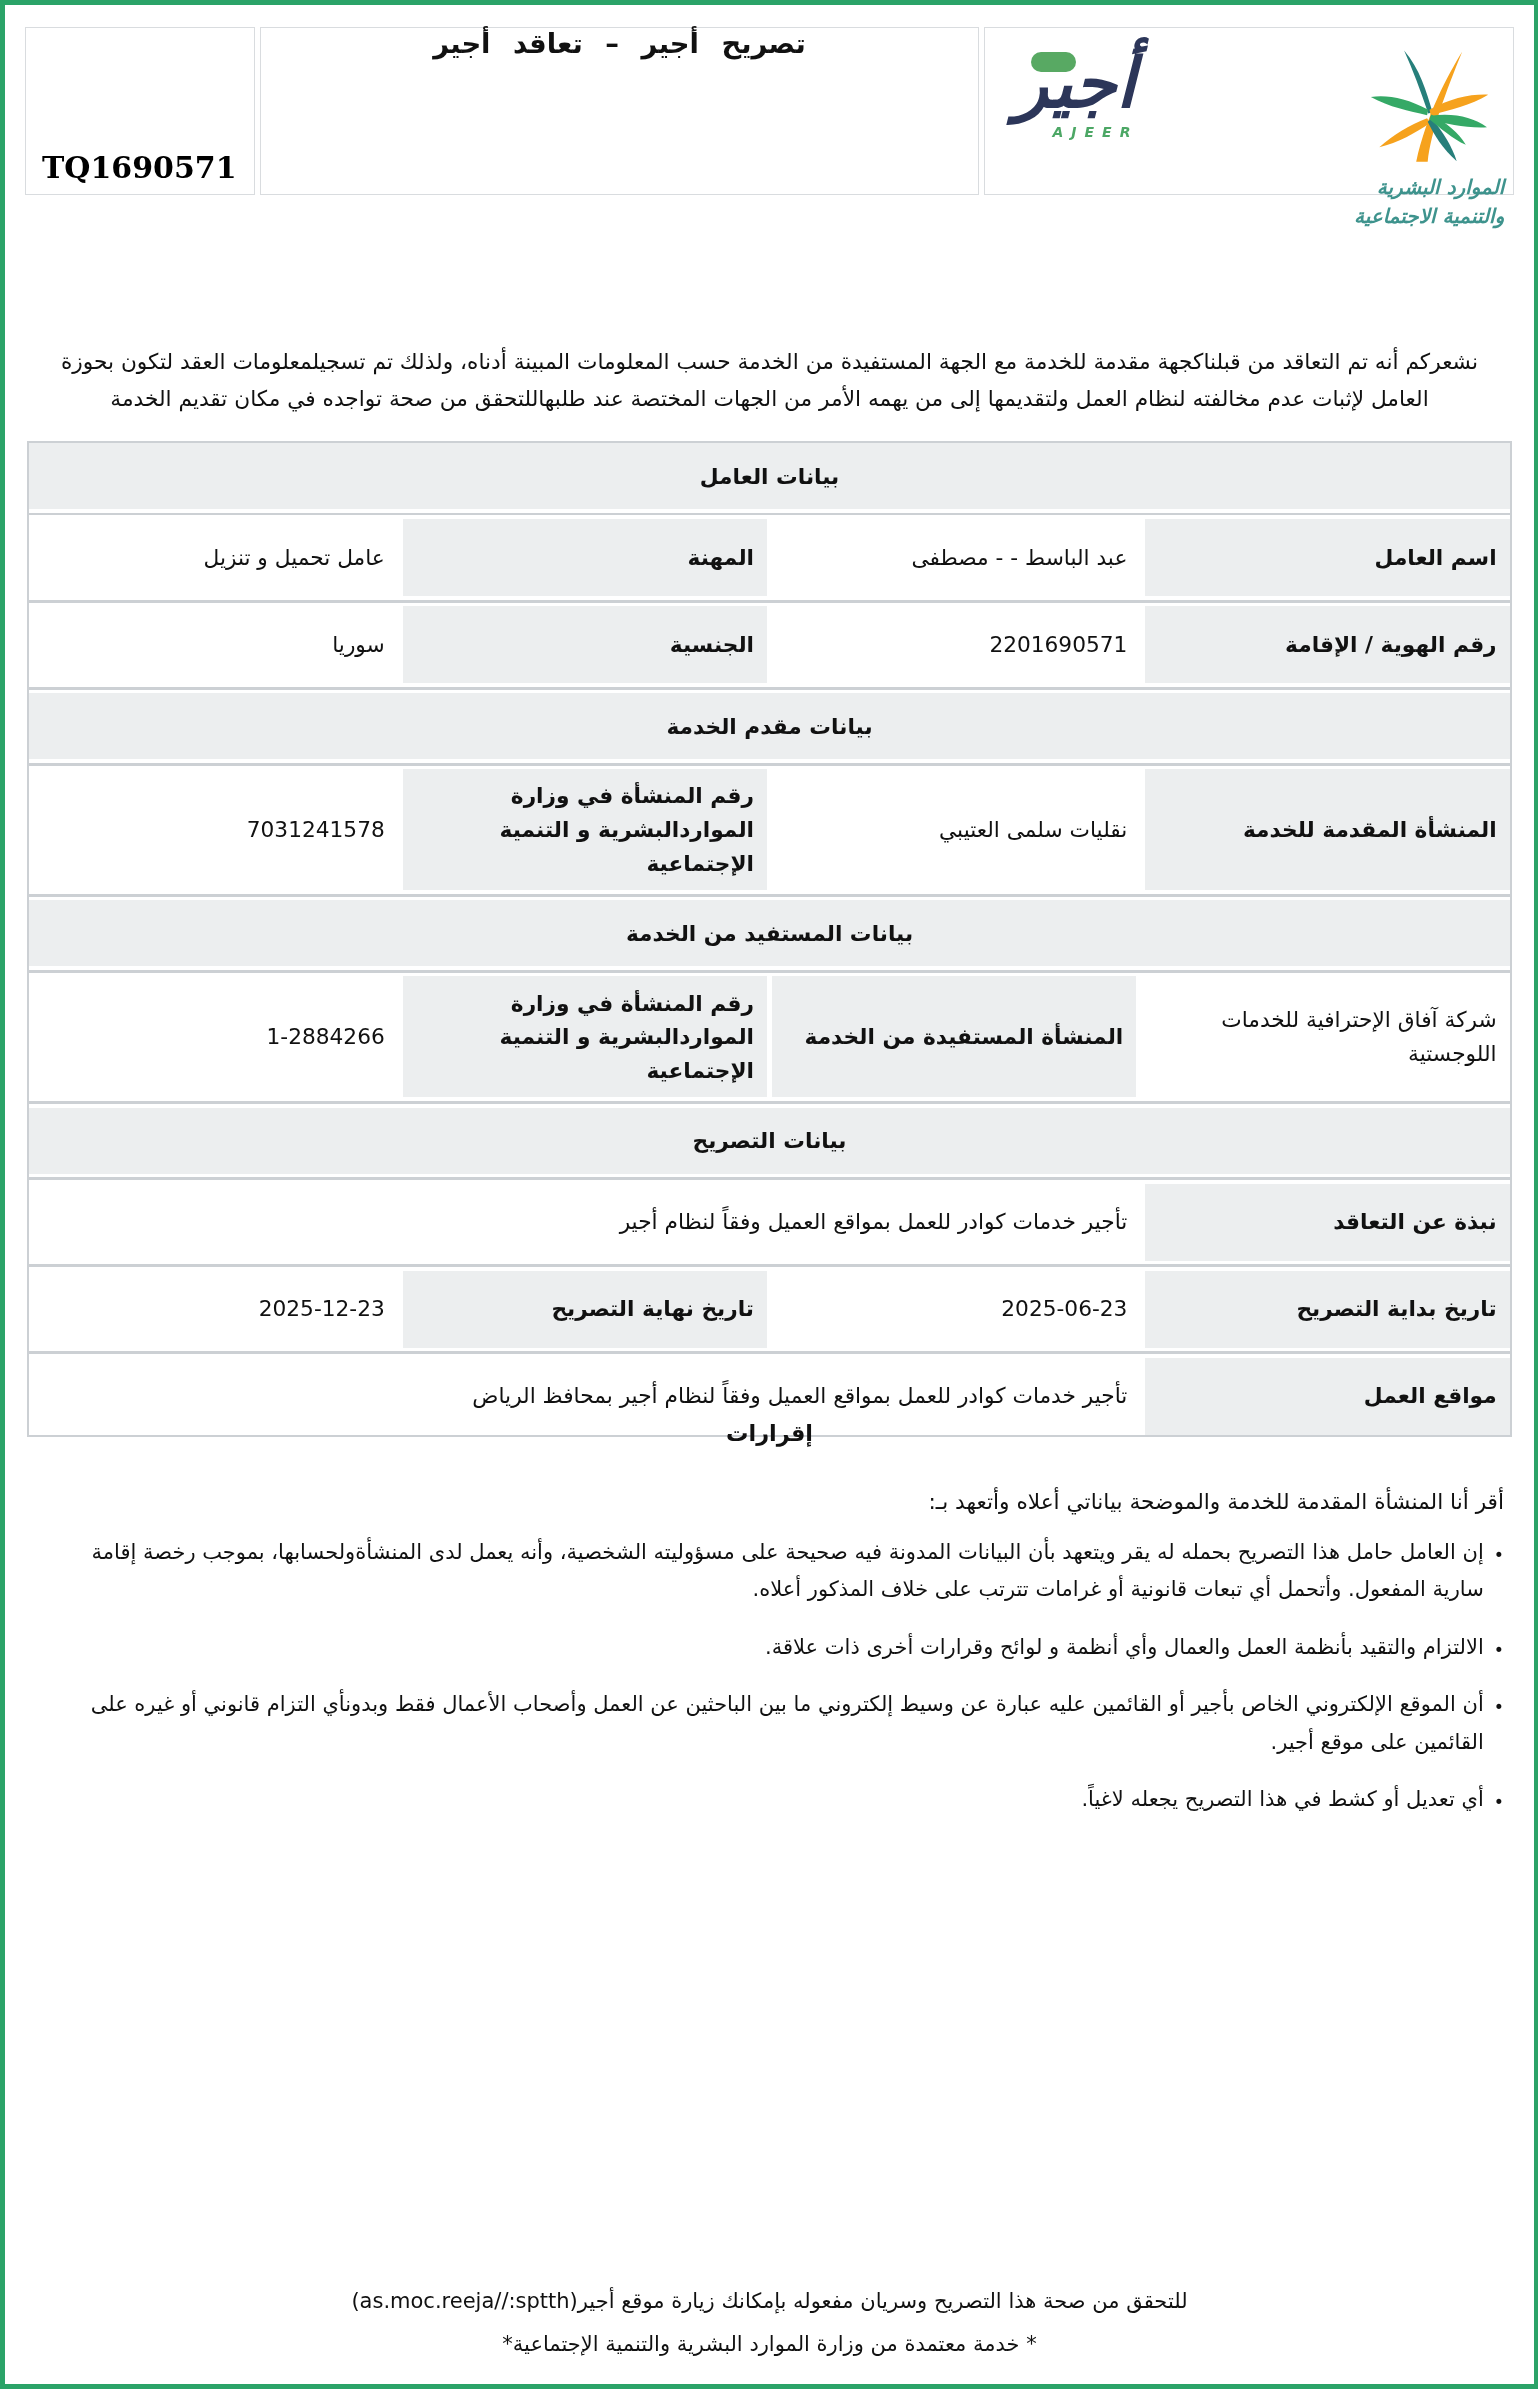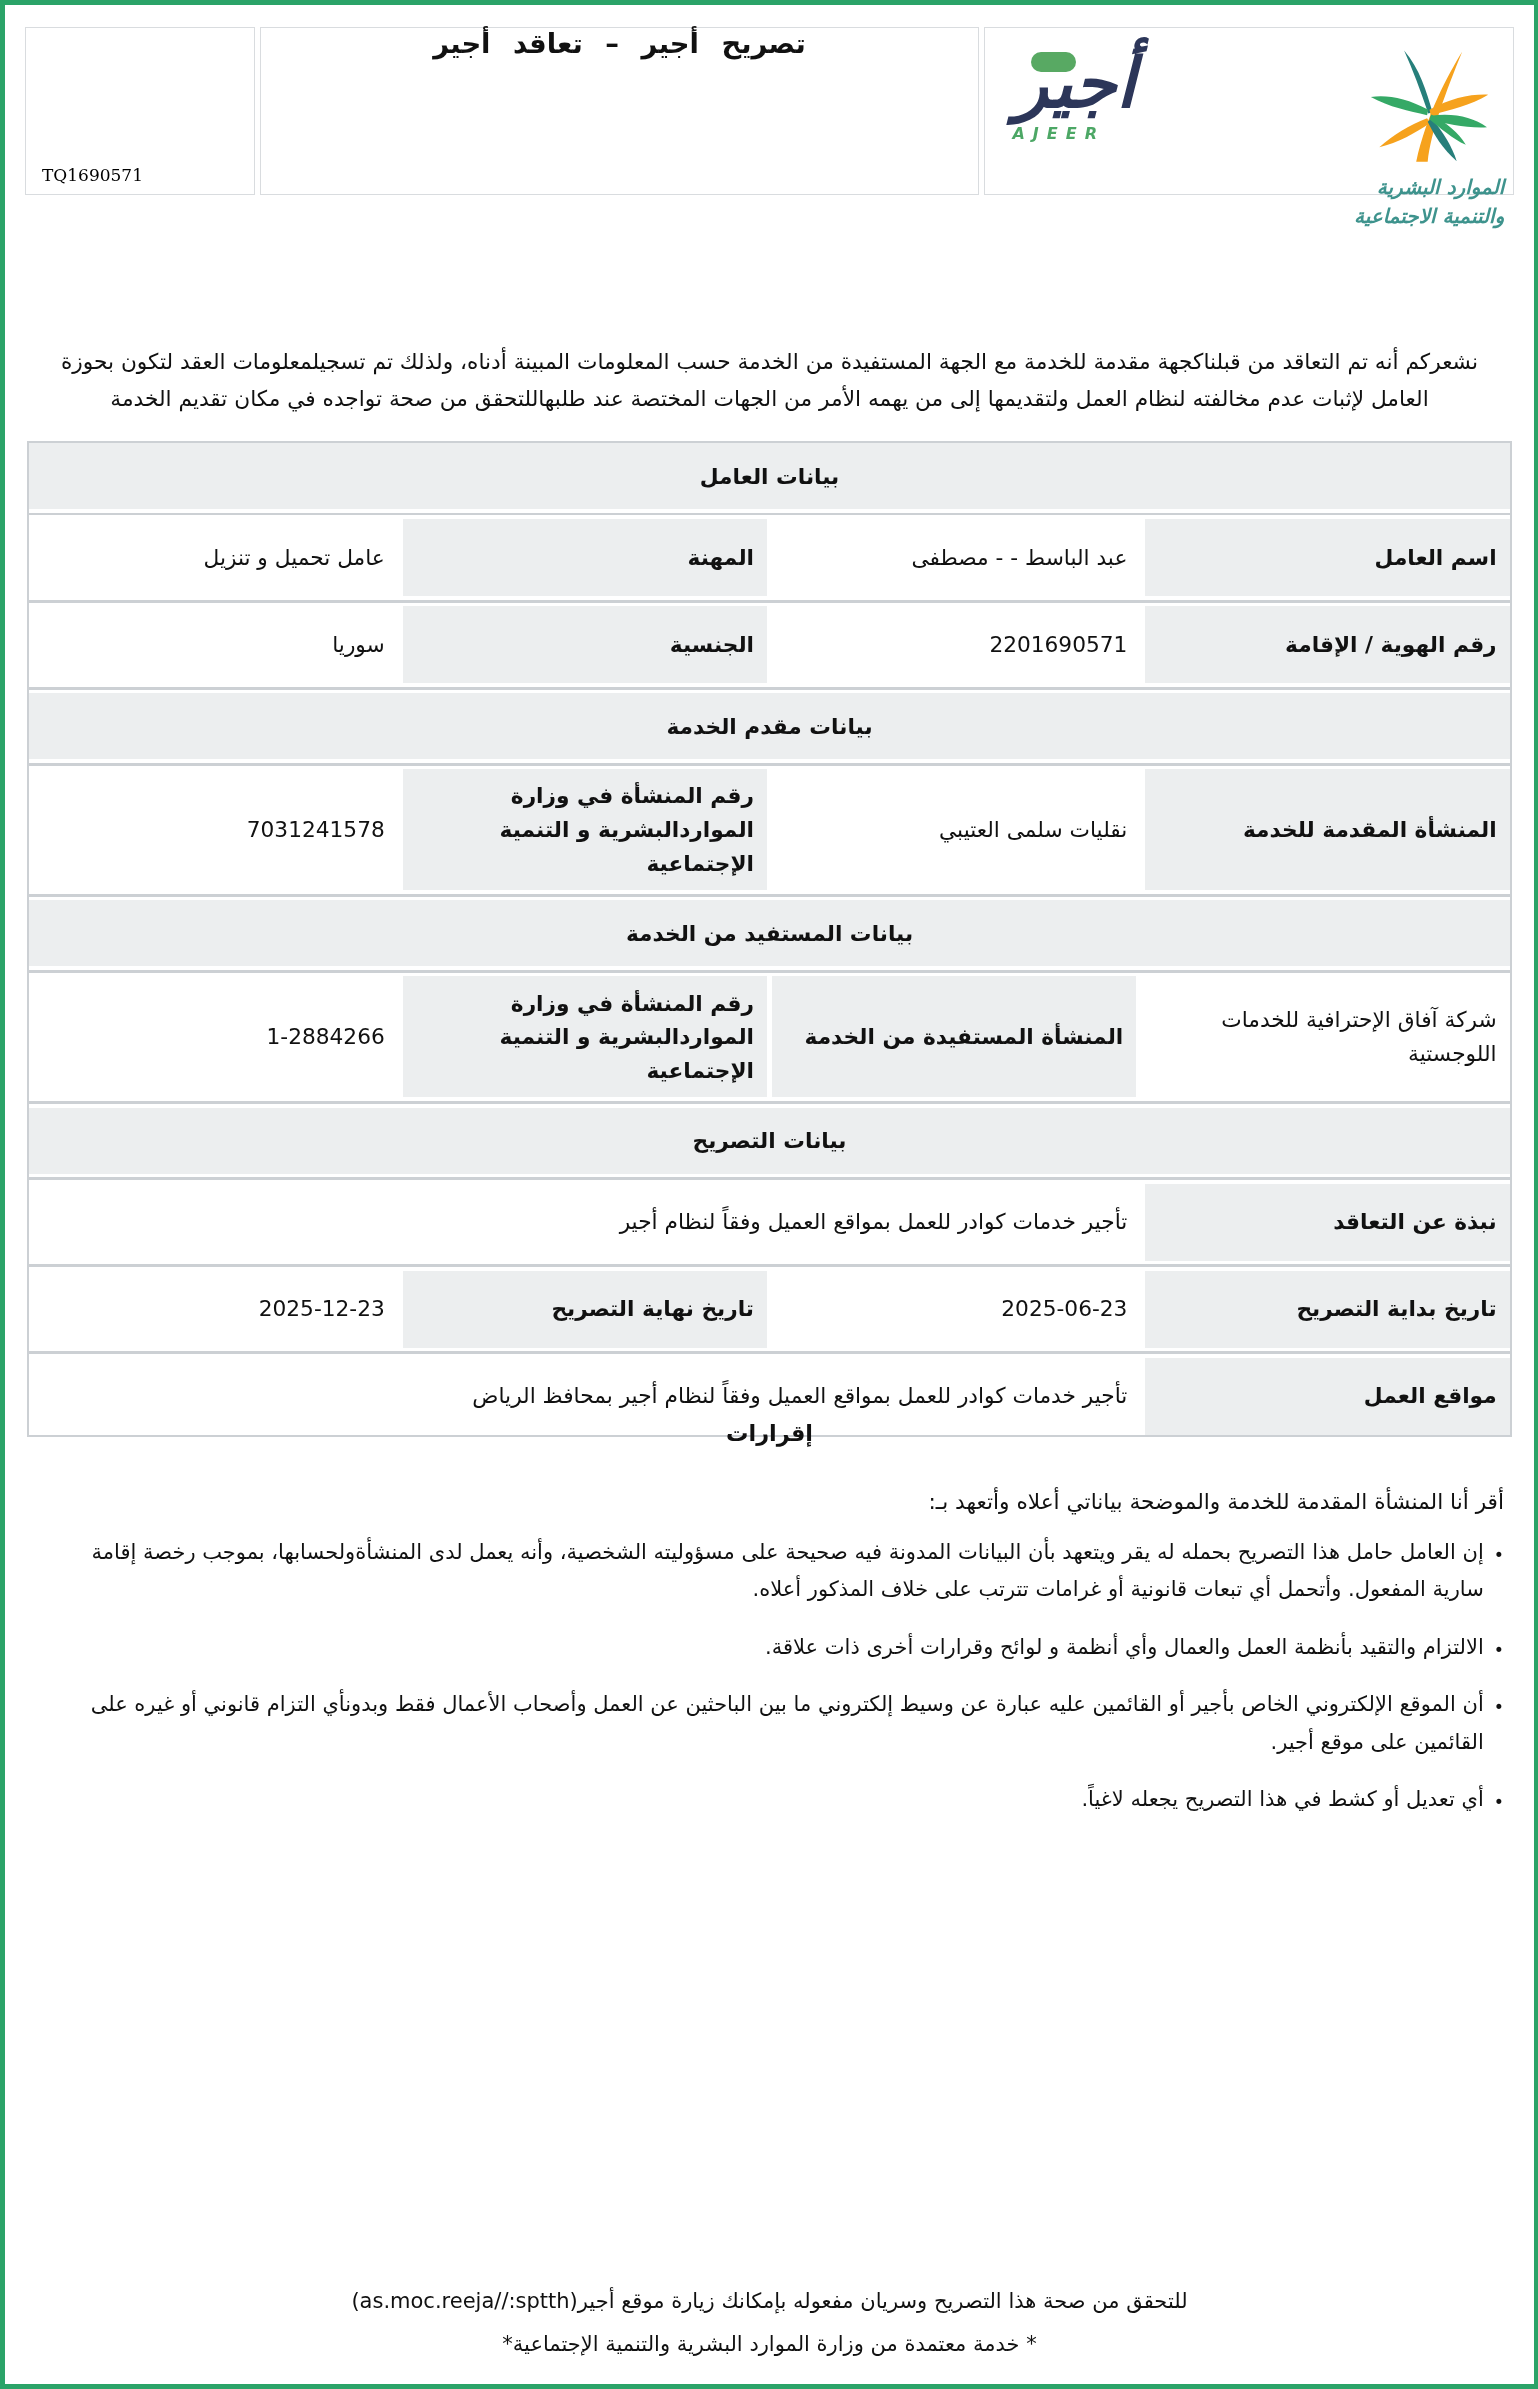--- a/index.html
+++ b/index.html
@@ -8,28 +8,28 @@
     border:5px solid #2BA368; background:#ffffff; overflow:hidden;
     font-family:"DejaVu Sans", sans-serif; color:#111;
   }
 
   
   .header { position:absolute; top:21.7px; left:20px; right:20px; height:168px; display:flex; gap:5px; }
   .hcell { border:1.4px solid #d9dcdf; background:#fff; box-sizing:border-box; position:relative; }
   .hcell-spacer { width:230px; }
   .hcell-title { flex:1; display:flex; align-items:flex-start; justify-content:center; }
   .hcell-logos { width:530px;font-style:italic; }
-  .permit-no { position:absolute; bottom:8.7px; left:16px; font-family:"DejaVu Serif", serif; font-size:17px; color:#000; }
+  .permit-no { position:absolute; bottom:8.7px; left:16px; font-family:"DejaVu Serif", serif; font-size:30px; color:#000;font-weight:bold; }
   .doc-title { font-size:27.4px; font-weight:600; word-spacing:13px; direction:rtl; }
 
   .ajeer { position:absolute; left:21.7px; top:16px; width:137px; }
   .ajeer-mark { position:relative; display:block; text-align:center; }
   .ajeer-accent { position:absolute; top:8.7px; left:24.6px; width:45px; height:20px; background:#58A963; border-radius:10px; }
   .ajeer-word { position:relative; font-size:69px; line-height:1.15; font-weight:700; color:#2C3659; direction:rtl; display:block; }
-  .ajeer-latin { margin-top:1.4px; color:#4CA765; font-size:16px; font-weight:700; letter-spacing:8px; text-align:left; padding-left:5.8px; }
+  .ajeer-latin { margin-top:1.4px; color:#4CA765; font-size:14px; font-weight:700; letter-spacing:8px; text-align:left; padding-left:5.8px;margin-left:40px; }
 
   .ministry { position:absolute; right:8.7px; top:14.4px; display:flex; direction:rtl; align-items:center; gap:10px;flex-direction:column; }
   .ministry-text { text-align:right; color:#3E938D; font-size:20px; font-weight:700; line-height:1.45; }
   .palm { width:121px; height:121px; }
 
   
   .intro { position:absolute; top:338px; left:30px; right:30px; direction:rtl; text-align:center; font-size:21.7px; line-height:1.72; }
 
   
   .dtable { position:absolute; top:436px; left:22.4px; right:22.4px; border:2.2px solid #ccd0d4; box-sizing:border-box; background:#fff; }

